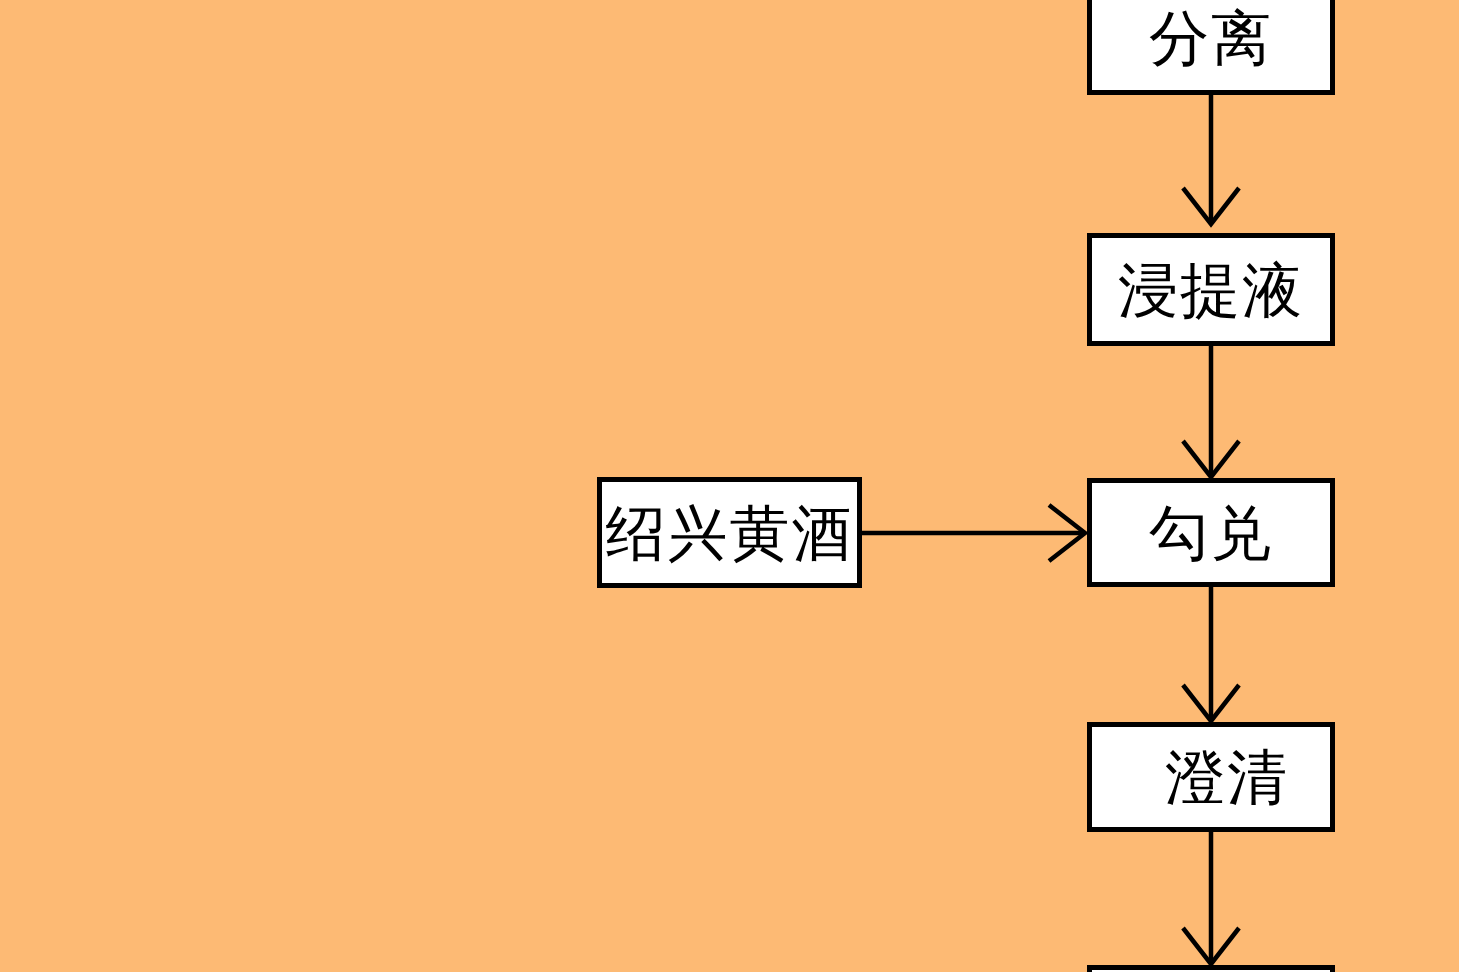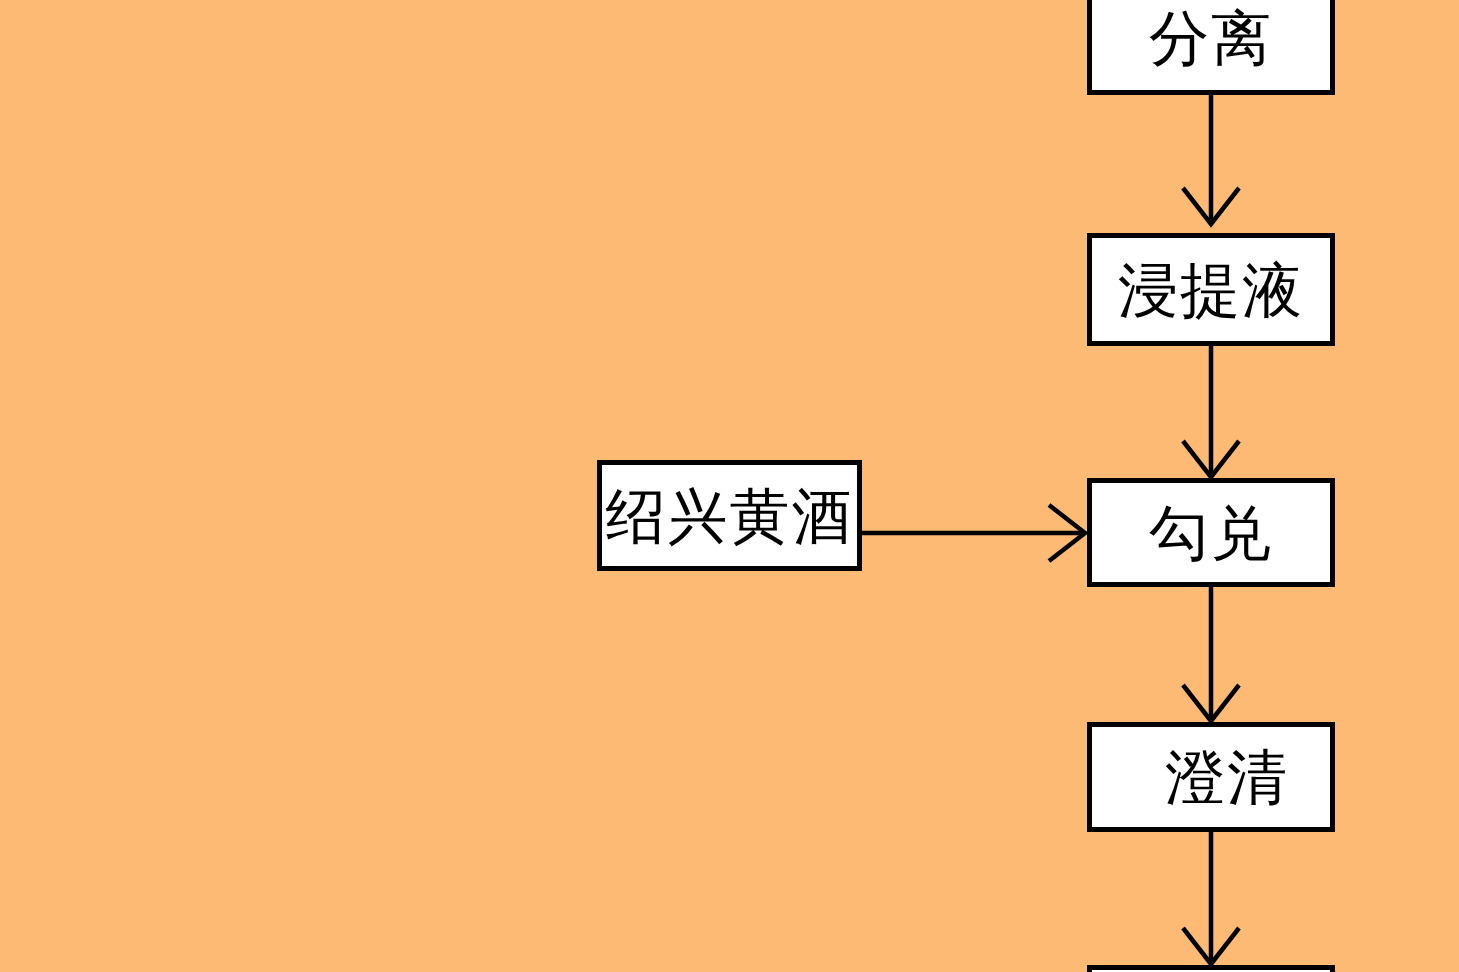--- a/index.html
+++ b/index.html
@@ -33,21 +33,21 @@
   }
   .node .label {
     font-size: 60px;
     line-height: 1;
     color: #000000;
     letter-spacing: 2px;
     white-space: nowrap;
   }
   .node-separation    { left: 1087px; top: -20px;  width: 248px; height: 115px; }
   .node-extract       { left: 1087px; top: 233px;  width: 248px; height: 113px; }
-  .node-shaoxing      { left: 597px;  top: 460px;  width: 265px; height: 111px; text-align: center; }
+  .node-shaoxing      { left: 597px;  top: 477px;  width: 265px; height: 111px; text-align: center; }
   .node-blending      { left: 1087px; top: 478px;  width: 248px; height: 109px; }
   .node-clarification { left: 1087px; top: 722px;  width: 248px; height: 110px; padding-left: 32px; }
   .node-next          { left: 1087px; top: 965px;  width: 248px; height: 105px; }
 </style>
 </head>
 <body>
 
 <div class="canvas">
 
   <svg class="edges" viewBox="0 0 1459 972">

